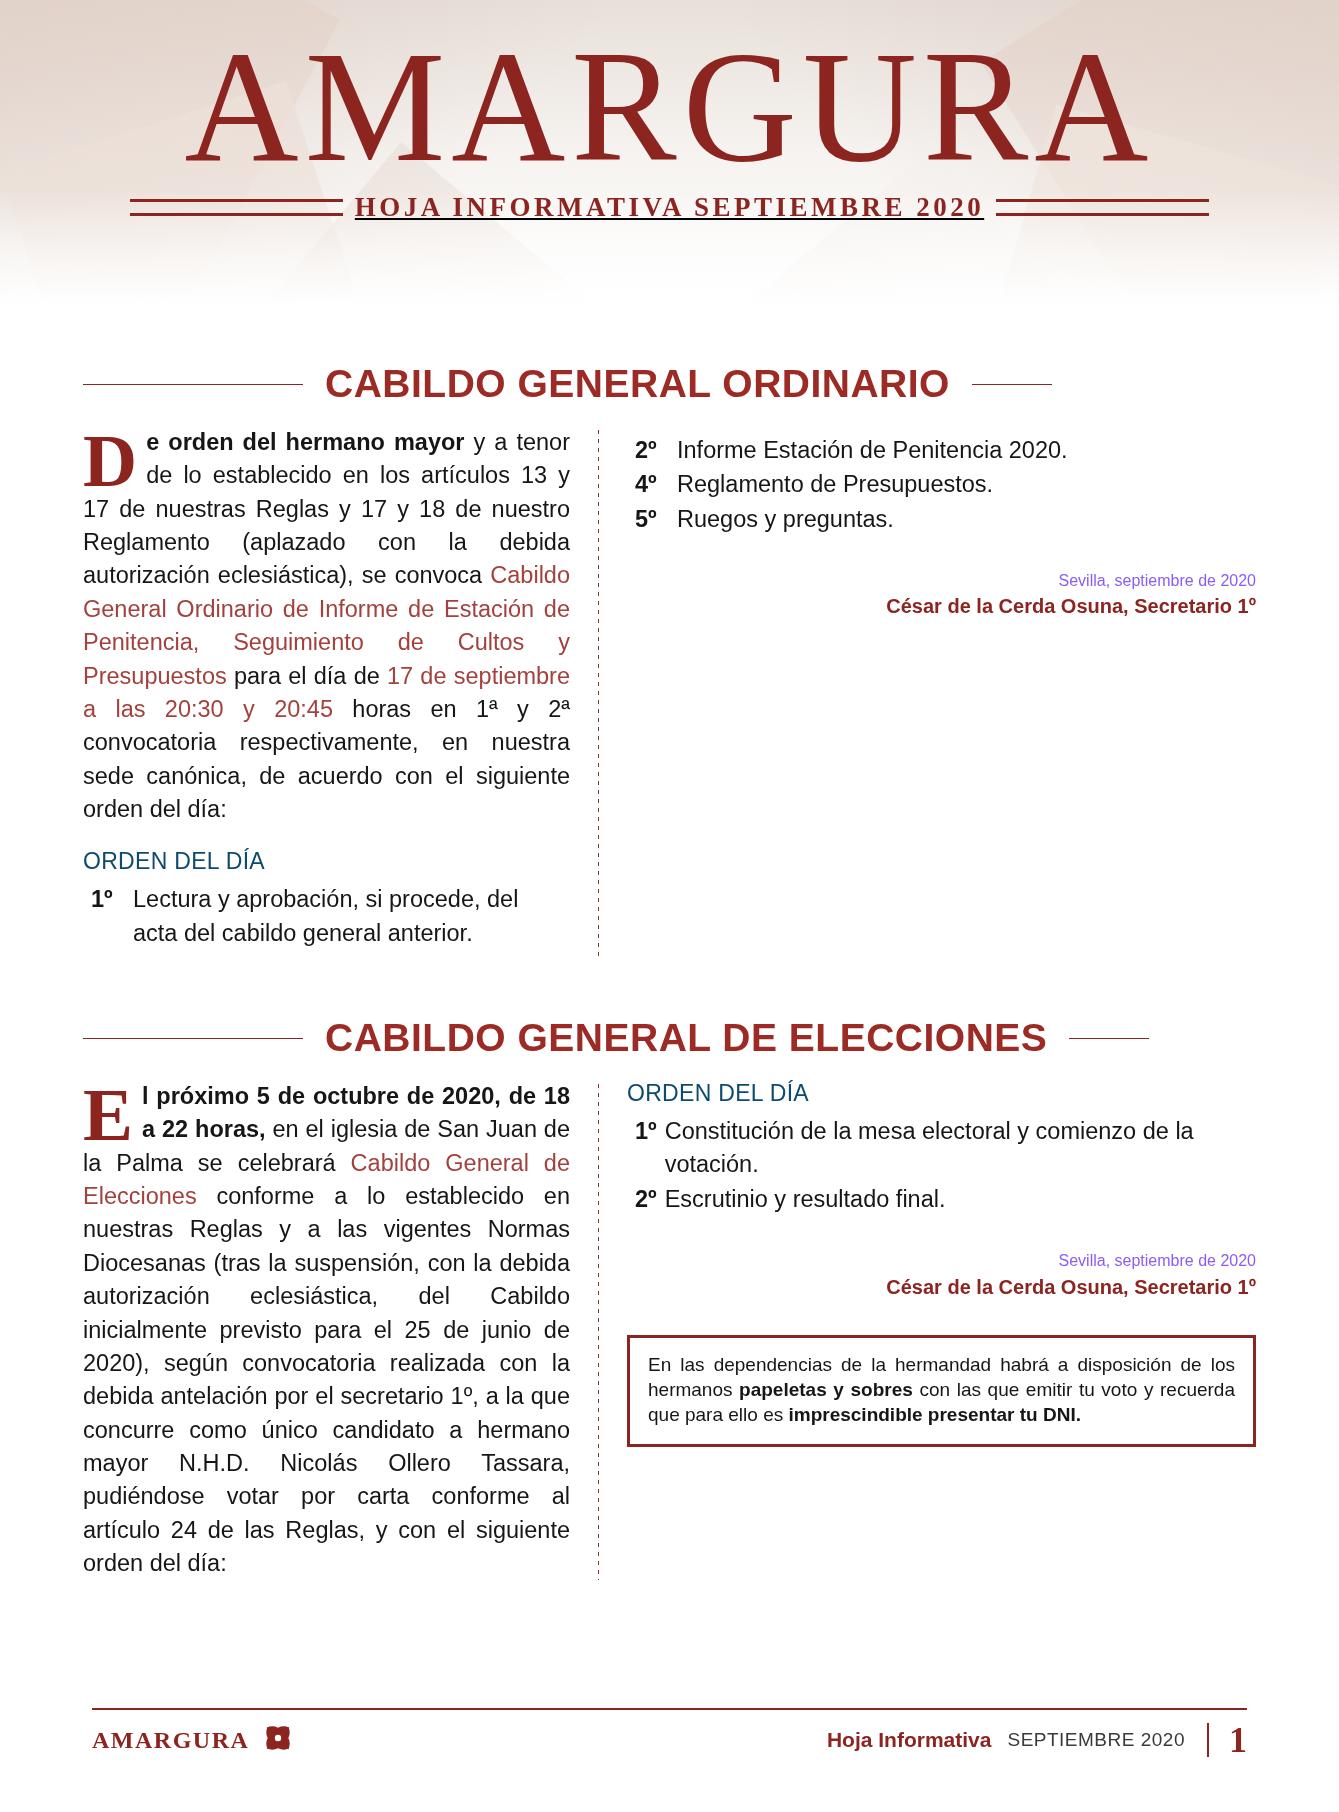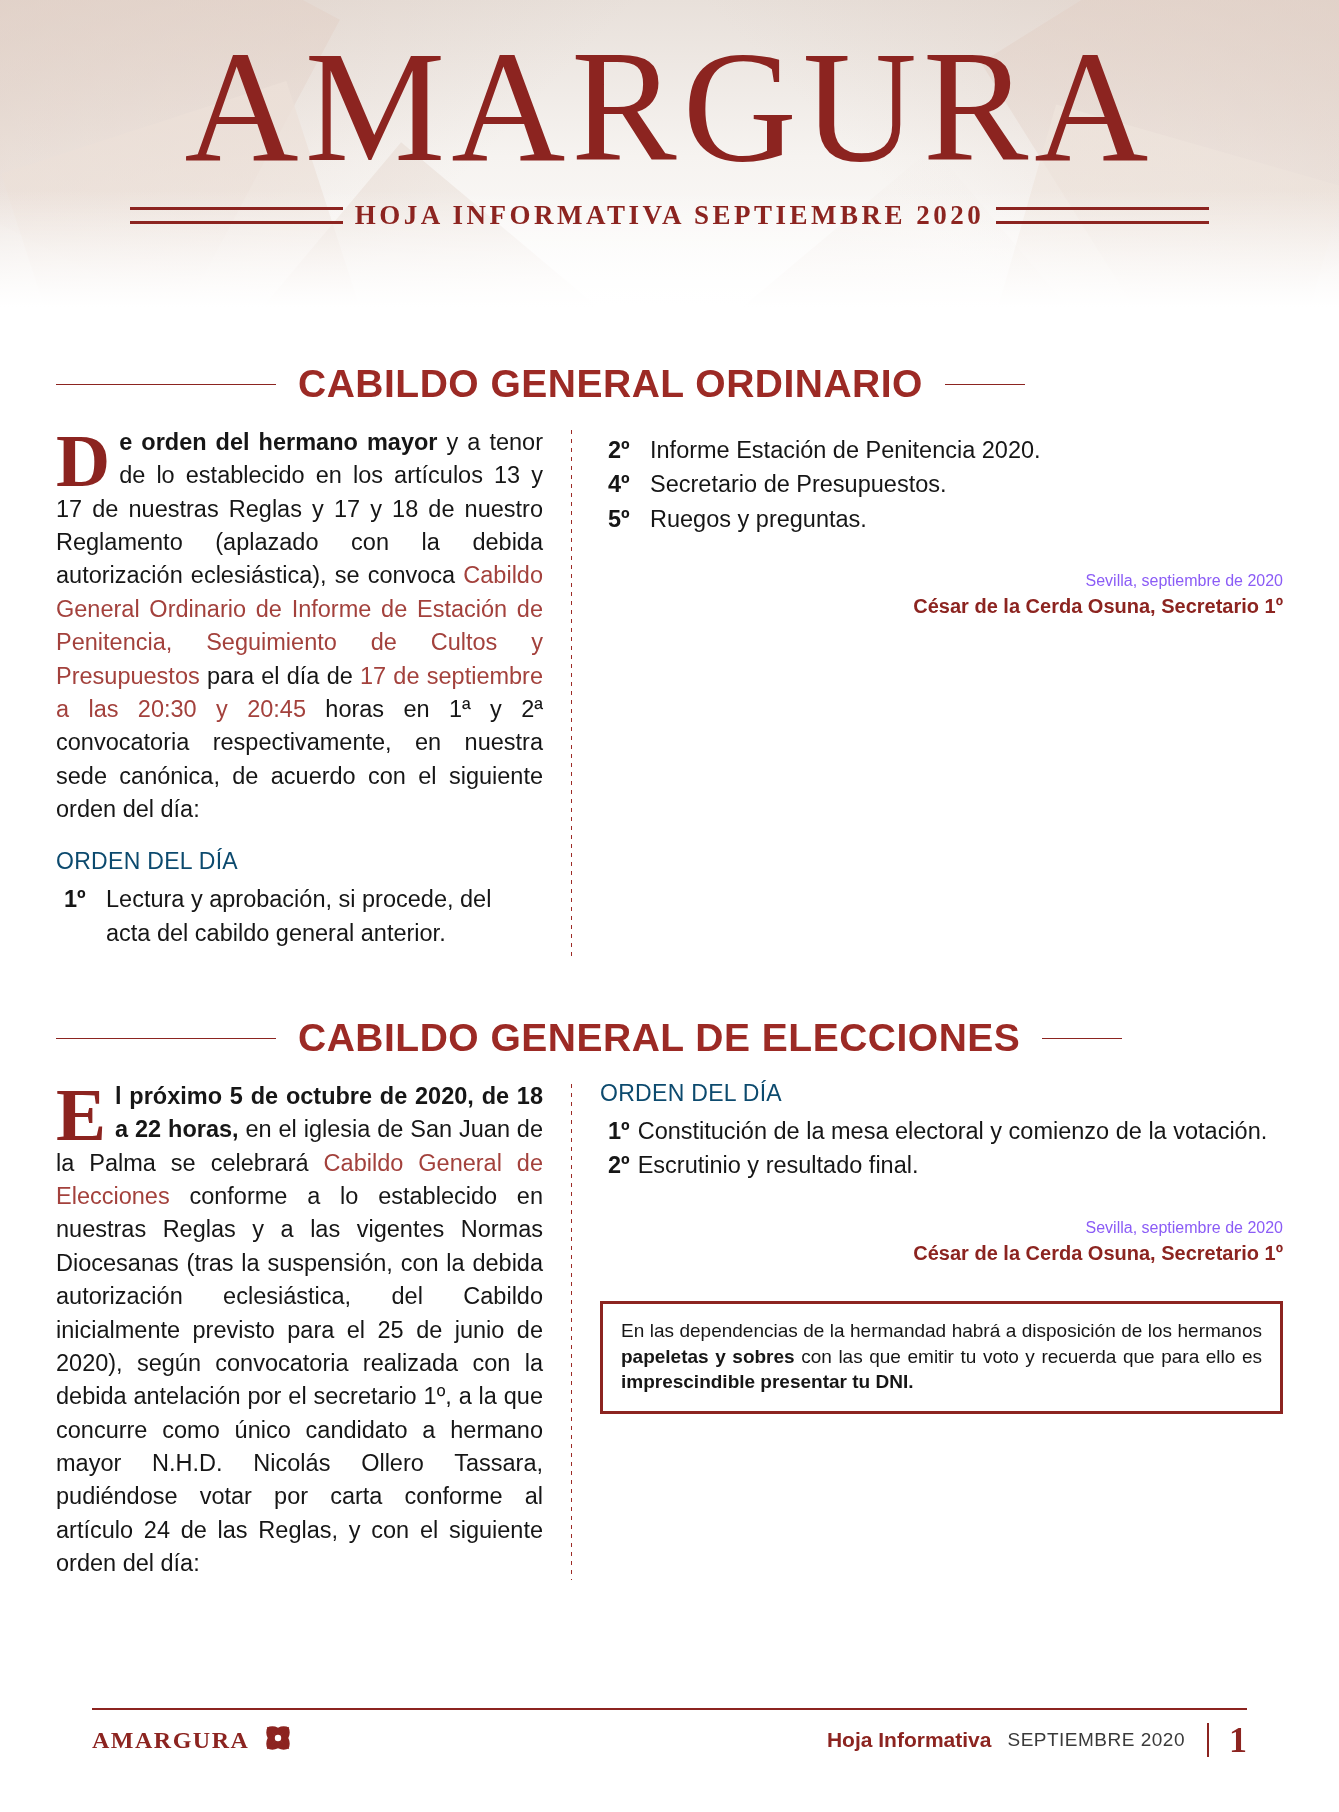--- a/index.html
+++ b/index.html
@@ -81,47 +81,48 @@
     font-size: 158px;
     line-height: 1;
     letter-spacing: 6px;
     color: #8c2420;
     font-weight: 400;
     white-space: nowrap;
   }
   .logo-subline {
     position: absolute;
     left: 0; right: 0;
-    top: 200px;
+    top: 192px;
     display: flex;
     align-items: center;
     justify-content: center;
     gap: 12px;
     padding: 0 130px;
+    text-decoration: underline;
   }
   .subline-rule {
     flex: 1 1 auto;
     height: 11px;
     border-top: 3px solid #8c2420;
     border-bottom: 3px solid #8c2420;
   }
   .subline-text {
     flex: 0 0 auto;
     font-family: "Liberation Serif", serif;
     font-weight: 700;
     font-size: 27px;
     letter-spacing: 3.5px;
     color: #8c2420;
     white-space: nowrap;
   }
 
   
   .page {
     position: relative;
-    padding: 0 56px;
+    padding: 0 83px;
     box-sizing: border-box;
     width: 1339px;
   }
 
   
   .section-head {
     display: flex;
     align-items: center;
     gap: 22px;
     margin-top: 22px;
@@ -349,21 +350,21 @@
     <div class="col-sep"></div>
 
     <div class="col-right">
       <ul class="agenda">
         <li>
           <span class="num">2º</span>
           <span class="txt">Informe Estación de Penitencia 2020.</span>
         </li>
         <li>
           <span class="num">4º</span>
-          <span class="txt">Secretario de Presupuestos.</span>
+          <span class="txt">Reglamento de Presupuestos.</span>
         </li>
         <li>
           <span class="num">5º</span>
           <span class="txt">Ruegos y preguntas.</span>
         </li>
       </ul>
 
 
       <div class="signature">
         <div class="sig-place">Sevilla, septiembre de 2020</div>

